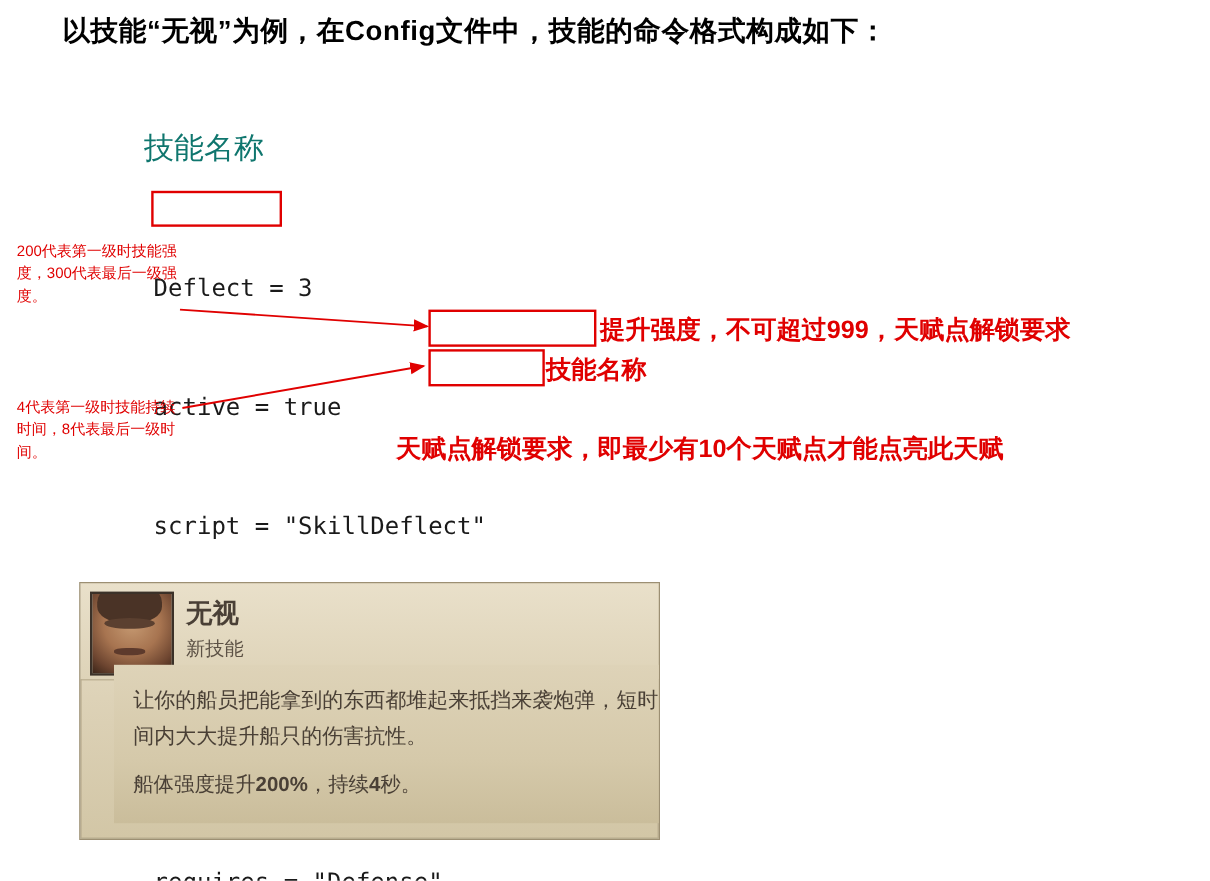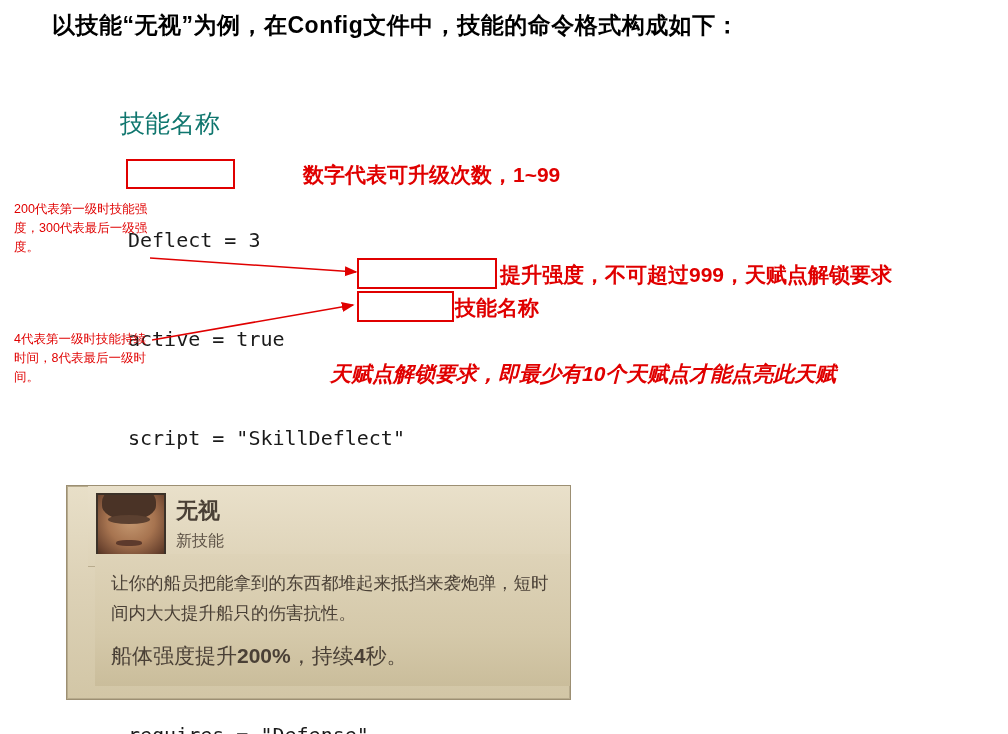--- a/index.html
+++ b/index.html
@@ -70,21 +70,21 @@
   .anno-right {
     position: absolute;
     color: #e00000;
     font-weight: bold;
     font-size: 21px;
     white-space: nowrap;
   }
   #anno-upgrade  { left: 303px; top: 161px; }
   #anno-strength { left: 500px; top: 261px; }
   #anno-duration { left: 455px; top: 294px; }
-  #anno-talent   { left: 330px; top: 360px; font-style: italic; }
+  #anno-talent   { left: 330px; top: 360px; }
   
   .note-left {
     position: absolute;
     color: #e00000;
     font-size: 12.5px;
     line-height: 19px;
     width: 140px;
   }
   #note-strength { left: 14px; top: 200px; }
   #note-duration { left: 14px; top: 330px; }
@@ -101,21 +101,20 @@
   .tooltip-card {
     position: absolute;
     left: 66px;
     top: 485px;
     width: 482px;
     height: 213px;
     background: linear-gradient(180deg, #e8dfc8 0%, #ddd2b7 45%, #d2c6a6 100%);
     border: 1px solid #9c8f73;
     box-shadow: 0 0 0 1px #b7ab8d inset;
     overflow: hidden;
-    padding-left: 21px;
   }
   .tt-header {
     position: relative;
     height: 80px;
     background: linear-gradient(180deg, #e9e0ca 0%, #ded3b8 100%);
     border-bottom: 1px solid #b9ac8e;
   }
   .tt-portrait {
     position: absolute;
     left: 8px;
@@ -177,21 +176,21 @@
     top: 14px;
     width: 450px;
     font-size: 17.5px;
     line-height: 30px;
     color: #4a4036;
   }
   .tt-stat {
     position: absolute;
     left: 16px;
     top: 88px;
-    font-size: 21px;
+    font-size: 17px;
     color: #4a4036;
   }
   .tt-stat b { font-weight: bold; }
 </style>
 </head>
 <body>
 
 <div class="page">
 
   <div class="headline">以技能“无视”为例，在Config文件中，技能的命令格式构成如下：</div>
@@ -205,21 +204,20 @@
     <div class="code-line">strength = (200, 300)</div>
     <div class="code-line">duration = (4, 8)</div>
     <div class="code-line">requires = "Defense"</div>
     
   </div>
 
   <div class="red-box" id="box-skillname"></div>
   <div class="red-box" id="box-strength"></div>
   <div class="red-box" id="box-duration"></div>
 
-  <div class="anno-right" id="anno-upgrade">数字代表可升级次数，1~99</div>
   <div class="anno-right" id="anno-strength">提升强度，不可超过999，天赋点解锁要求</div>
   <div class="anno-right" id="anno-duration">技能名称</div>
   <div class="anno-right" id="anno-talent">天赋点解锁要求，即最少有10个天赋点才能点亮此天赋</div>
 
   <div class="note-left" id="note-strength">200代表第一级时技能强度，300代表最后一级强度。</div>
   <div class="note-left" id="note-duration">4代表第一级时技能持续时间，8代表最后一级时间。</div>
 
   <svg class="arrow-svg" viewBox="0 0 1008 734">
     <defs>
       <marker id="ah" markerWidth="9" markerHeight="9" refX="7" refY="3.2" orient="auto">

